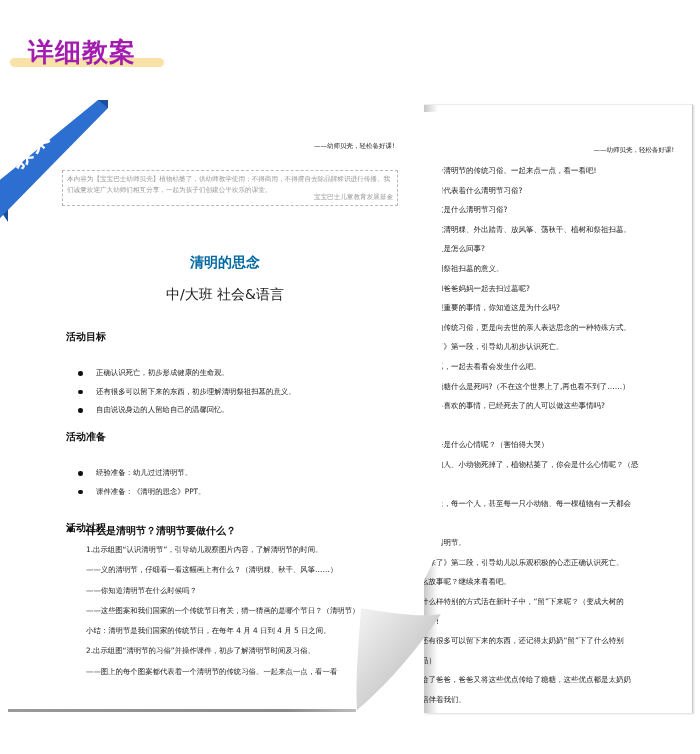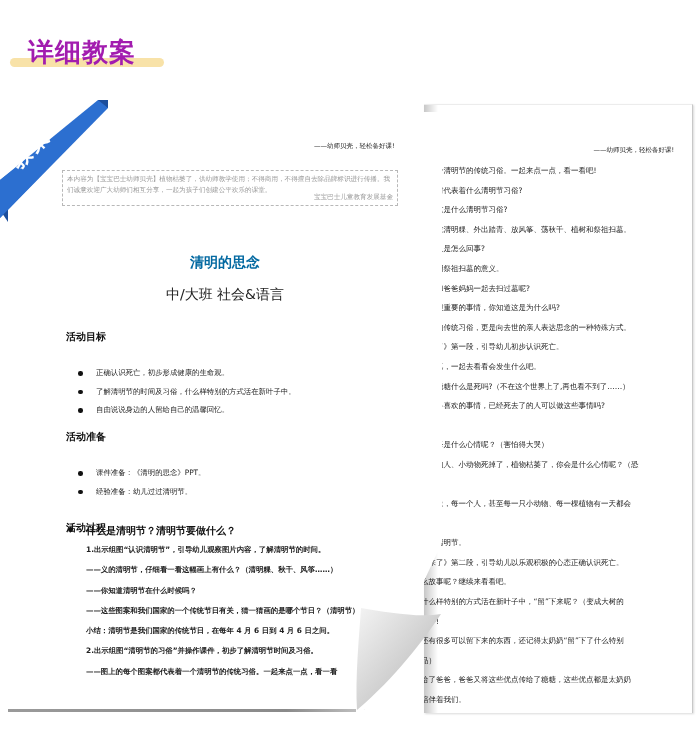--- a/index.html
+++ b/index.html
@@ -42,21 +42,21 @@
   .notice-sign { position:absolute; right:4px; bottom:2px; font-size:6.6px; color:#999;margin-top:34px; }
   .doc-title { position:absolute; left:0; width:100%; top:142px; text-align:center; font-size:14px; font-weight:bold; color:#0369a1; }
   .doc-sub { position:absolute; left:0; width:100%; top:174px; text-align:center; font-size:14px; color:#222; }
   .sec-title { position:absolute; left:58px; font-size:10px; font-weight:bold; color:#111; }
   .bullets { position:absolute; left:52px; margin:16px; padding:0; list-style:none; }
   .bullets li { position:relative; padding-left:20px; font-size:7.4px; line-height:18.5px; color:#222; }
   .bullets li::before { content:""; position:absolute; left:2px; top:7px; width:4.5px; height:4.5px; border-radius:50%; background:#111; }
   .proc-q { position:absolute; left:58px; top:412px; padding-left:20px; font-size:10px; font-weight:bold; color:#111; }
   .proc-q::before { content:""; position:absolute; left:2px; top:3px; width:4.5px; height:4.5px; border-radius:50%; background:#111; }
   .proc-lines { position:absolute; left:78px; top:428px; }
-  .proc-line { font-size:7.4px; line-height:20.3px; color:#222; white-space:nowrap;font-weight:bold; }
+  .proc-line { font-size:7.4px; line-height:20.3px; color:#222; white-space:nowrap; }
 
   
   .ribbon { position:absolute; left:0; top:100px; width:110px; height:130px; overflow:visible; }
   .ribbon svg { position:absolute; left:0; top:0; }
   .ribbon-text {
     position:absolute; left:6px; top:36px; font-size:21px; font-weight:bold; color:#fff;
     transform:rotate(-45deg); letter-spacing:3px; line-height:24px;
   }
 
   
@@ -112,38 +112,38 @@
   <div class="notice">
     <span>本内容为【宝宝巴士幼师贝壳】植物枯萎了，供幼师教学使用；不得商用，不得擅自去除品牌标识进行传播。我们诚意欢迎广大幼师们相互分享，一起为孩子们创建公平欢乐的课堂。</span>
     <div class="notice-sign">宝宝巴士儿童教育发展基金</div>
   </div>
   <div class="doc-title">清明的思念</div>
   <div class="doc-sub">中/大班  社会&amp;语言</div>
 
   <div class="sec-title" style="top:218px;">活动目标</div>
   <ul class="bullets" style="top:236px;">
     <li>正确认识死亡，初步形成健康的生命观。</li>
-    <li>了解清明节的时间及习俗，什么样特别的方式活在新叶子中。</li>
+    <li>还有很多可以留下来的东西，初步理解清明祭祖扫墓的意义。</li>
     <li>自由说说身边的人留给自己的温馨回忆。</li>
   </ul>
 
   <div class="sec-title" style="top:318px;">活动准备</div>
   <ul class="bullets" style="top:336px;">
+    <li>经验准备：幼儿过过清明节。</li>
     <li>课件准备：《清明的思念》PPT。</li>
-    <li>经验准备：幼儿过过清明节。</li>
   </ul>
 
   <div class="sec-title" style="top:409px;">活动过程</div>
   <div class="proc-q">什么是清明节？清明节要做什么？</div>
   <div class="proc-lines">
     <div class="proc-line">1.出示组图“认识清明节”，引导幼儿观察图片内容，了解清明节的时间。</div>
     <div class="proc-line">——义的清明节，仔细看一看这幅画上有什么？（清明粿、秋千、风筝……）</div>
     <div class="proc-line">——你知道清明节在什么时候吗？</div>
     <div class="proc-line">——这些图案和我们国家的一个传统节日有关，猜一猜画的是哪个节日？（清明节）</div>
-    <div class="proc-line">小结：清明节是我们国家的传统节日，在每年 4 月 6 日到 4 月 6 日之间。</div>
+    <div class="proc-line">小结：清明节是我们国家的传统节日，在每年 4 月 4 日到 4 月 5 日之间。</div>
     <div class="proc-line">2.出示组图“清明节的习俗”并操作课件，初步了解清明节时间及习俗。</div>
     <div class="proc-line">——图上的每个图案都代表着一个清明节的传统习俗。一起来点一点，看一看</div>
   </div>
 </div>
 <div class="bottom-shadow"></div>
 
 <div class="curl">
   <svg width="90" height="150" viewBox="0 0 90 150">
     <defs>
       <linearGradient id="cg" x1="0" y1="0" x2="1" y2="1">

